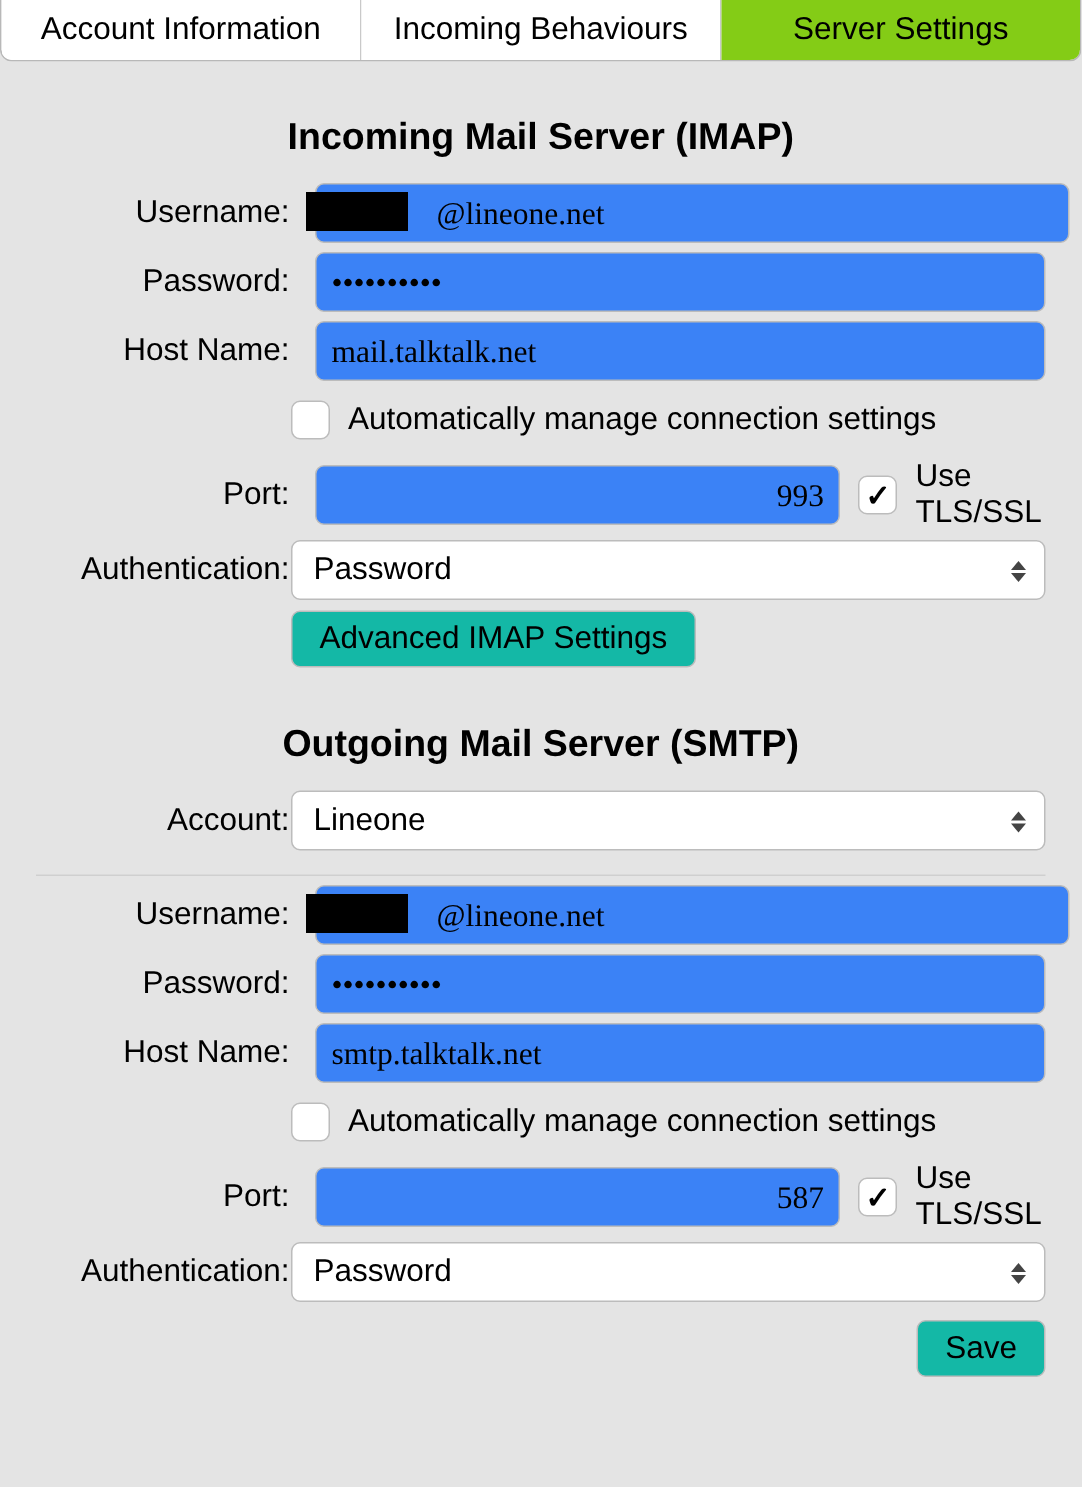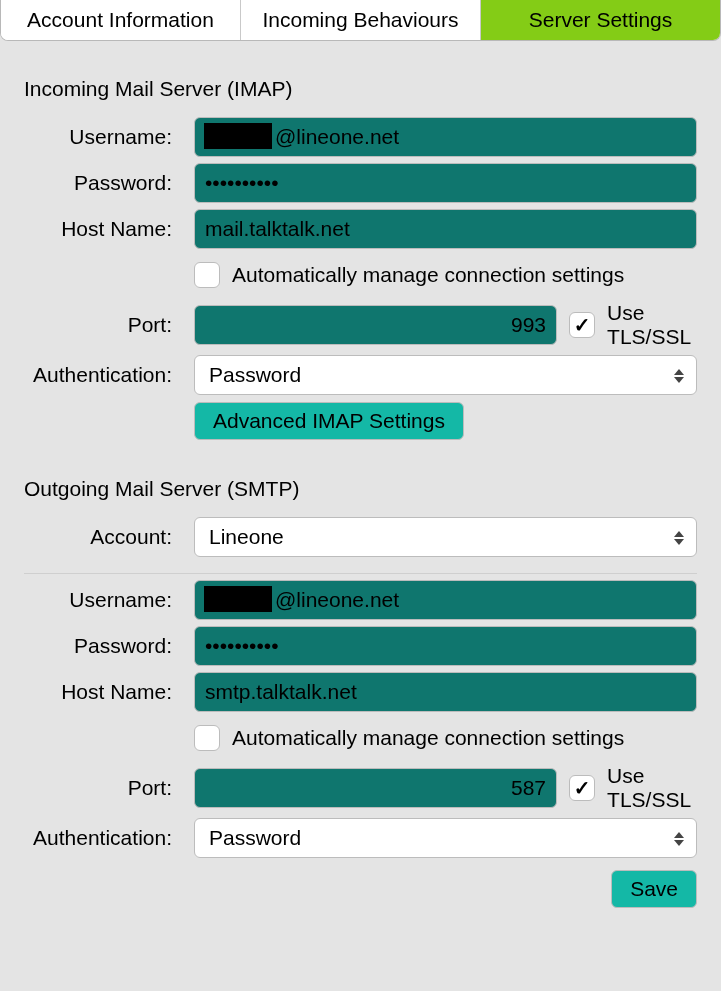--- a/index.html
+++ b/index.html
@@ -36,55 +36,57 @@
     .tab:last-child { border-right: none; }
     .tab.active {
       background: #84cc16;
     }
 
     .content {
       padding: 0 24px;
     }
 
     h2 {
-      font-size: 21px;
-      font-weight: 400;
+      font-size: 25px;
+      font-weight: 700;
       margin: 36px 0 16px 0;
+      text-align: center;
     }
 
     .row {
       display: flex;
       align-items: center;
       margin: 6px 0;
       min-height: 40px;
     }
     .label {
       width: 170px;
       flex: 0 0 170px;
       text-align: right;
-      padding-right: 22px;
+      padding-right: 1px;
       font-size: 21px;
     }
     .field {
       flex: 1;
       display: flex;
       align-items: center;
       gap: 12px;
     }
 
     input[type=text].txt, .txt {
       width: 100%;
       height: 40px;
       padding: 0 10px;
       font-size: 21px;
       border: 1px solid #bcbcbc;
       border-radius: 6px;
-      background: #0f766e;
+      background: #3b82f6;
       color: #000;
-      font-family: Liberation Sans, sans-serif;
+      font-family: Liberation Serif, serif;
+      margin-left: 16px;
     }
     input.port { width: 290px; text-align: right; }
 
     .redacted {
       position: absolute;
       left: 10px;
       top: 6px;
       width: 68px;
       height: 26px;
       background: #000;

